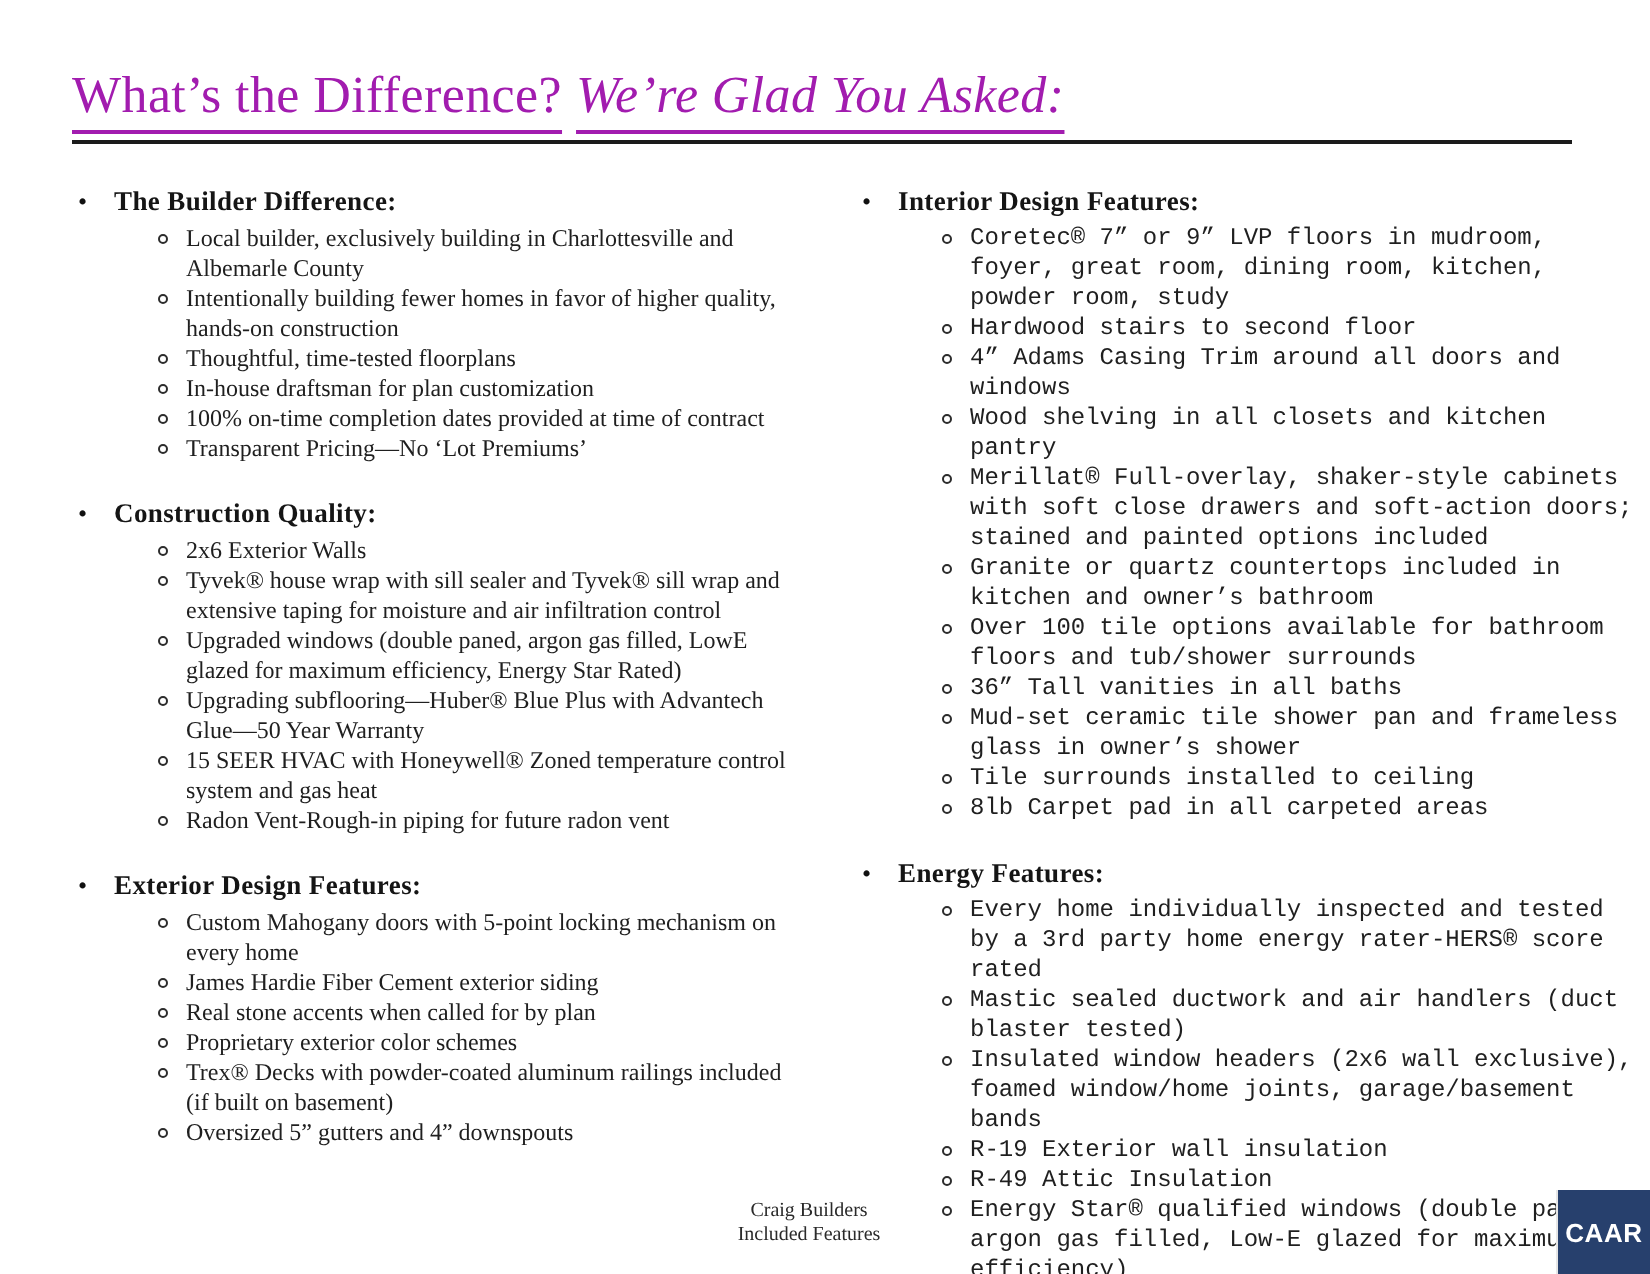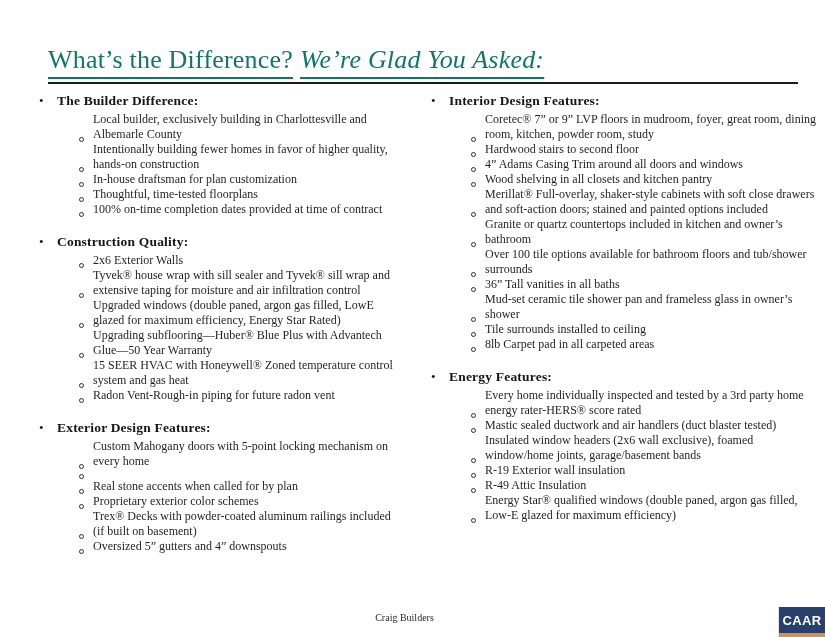--- a/index.html
+++ b/index.html
@@ -11,25 +11,25 @@
     color: #1f1f1f;
     overflow: hidden;
   }
   .page { position: relative; width: 825px; height: 637px; }
 
   
   h1.title {
     position: absolute;
     left: 36px; top: 33px;
     width: 750px;
-    margin: 12px;
+    margin: 0;
     font-size: 26px;
     font-weight: 400;
     letter-spacing: 0.2px;
-    color: #0f766e;
+    color: #a21caf;
     padding-bottom: 7px;
     border-bottom: 2px solid #1b1b1b;
     white-space: nowrap;
   }
   h1.title .t-reg { text-decoration: underline; text-decoration-thickness: 2px; text-underline-offset: 9px; }
   h1.title .t-it  { font-style: italic; margin-left: 7px; text-decoration: underline; text-decoration-thickness: 2px; text-underline-offset: 9px; }
 
   
   .cols {
     position: absolute;
@@ -52,49 +52,49 @@
   h2.sec-h {
     margin: 0;
     font-size: 13.5px;
     line-height: 17px;
     font-weight: 700;
     color: #151515;
     letter-spacing: 0.2px;
     font-family: Liberation Serif, serif;
   }
   ul.list { list-style: none; margin: 3px 0 0 0; padding: 0 0 0 43px; }
-  li.item { display: flex; align-items: flex-end; }
+  li.item { display: flex; align-items: flex-start; }
   .b2 {
     flex: none;
     width: 5px; height: 5px;
     border: 1px solid #2c2c2c;
     border-radius: 50%;
     margin: 5px 9px 0 0;
   }
   .txt { font-size: 12px; line-height: 15px; }
   .col-left  .txt { max-width: 300px; }
-  .col-right .txt { max-width: 334px; }
+  .col-right .txt { max-width: 334px; font-family: Liberation Mono, monospace; }
 
   
   .footer {
     position: absolute;
     left: 0; right: 16px;
     bottom: 14px;
     text-align: center;
     font-size: 10px;
     line-height: 11.5px;
     color: #2a2a2a;
   }
 
   
   .caar {
     position: absolute;
     right: 0; bottom: 0;
-    width: 47px; height: 30px;
-    display: flex; flex-direction: column;
+    width: 47px; height: 42px;
+    display: flex; flex-direction: row;
     border-left: 1px solid #e6e6e6;
   }
   .caar-main {
     flex: 1;
     display: flex; align-items: center; justify-content: center;
     font-family: "Liberation Sans", sans-serif;
     font-weight: 700;
     font-size: 13px;
     letter-spacing: 0.3px;
   }
@@ -120,30 +120,34 @@
             <li class="item">
               <span class="b2"></span>
               <span class="txt">Local builder, exclusively building in Charlottesville and Albemarle County</span>
             </li>
             <li class="item">
               <span class="b2"></span>
               <span class="txt">Intentionally building fewer homes in favor of higher quality, hands-on construction</span>
             </li>
             <li class="item">
               <span class="b2"></span>
+              <span class="txt">Thoughtful, time-tested floorplans</span>
+            </li>
+            <li class="item">
+              <span class="b2"></span>
               <span class="txt">In-house draftsman for plan customization</span>
             </li>
             <li class="item">
               <span class="b2"></span>
-              <span class="txt">Thoughtful, time-tested floorplans</span>
-            </li>
-            <li class="item">
-              <span class="b2"></span>
               <span class="txt">100% on-time completion dates provided at time of contract</span>
             </li>
+            <li class="item">
+              <span class="b2"></span>
+              <span class="txt">Transparent Pricing—No ‘Lot Premiums’</span>
+            </li>
           </ul>
         </section>
         <section class="section">
           <div class="h-row">
             <span class="b1">•</span>
             <h2 class="sec-h">Construction Quality:</h2>
           </div>
           <ul class="list">
             <li class="item">
               <span class="b2"></span>
@@ -176,20 +180,21 @@
             <span class="b1">•</span>
             <h2 class="sec-h">Exterior Design Features:</h2>
           </div>
           <ul class="list">
             <li class="item">
               <span class="b2"></span>
               <span class="txt">Custom Mahogany doors with 5-point locking mechanism on every home</span>
             </li>
             <li class="item">
               <span class="b2"></span>
+              <span class="txt">James Hardie Fiber Cement exterior siding</span>
             </li>
             <li class="item">
               <span class="b2"></span>
               <span class="txt">Real stone accents when called for by plan</span>
             </li>
             <li class="item">
               <span class="b2"></span>
               <span class="txt">Proprietary exterior color schemes</span>
             </li>
             <li class="item">
@@ -286,20 +291,21 @@
               <span class="b2"></span>
               <span class="txt">Energy Star® qualified windows (double paned, argon gas filled, Low-E glazed for maximum efficiency)</span>
             </li>
           </ul>
         </section>
       </div>
   </div>
 
   <div class="footer">
     <div>Craig Builders</div>
+    <div>Included Features</div>
   </div>
 
   <div class="caar" style="background: rgb(39, 64, 109);">
     <div class="caar-main" style="color: rgb(255, 255, 255);">CAAR</div>
     <div class="caar-bar" style="background: rgb(226, 144, 59);"></div>
   </div>
 
 </div>
 
 </body></html>

